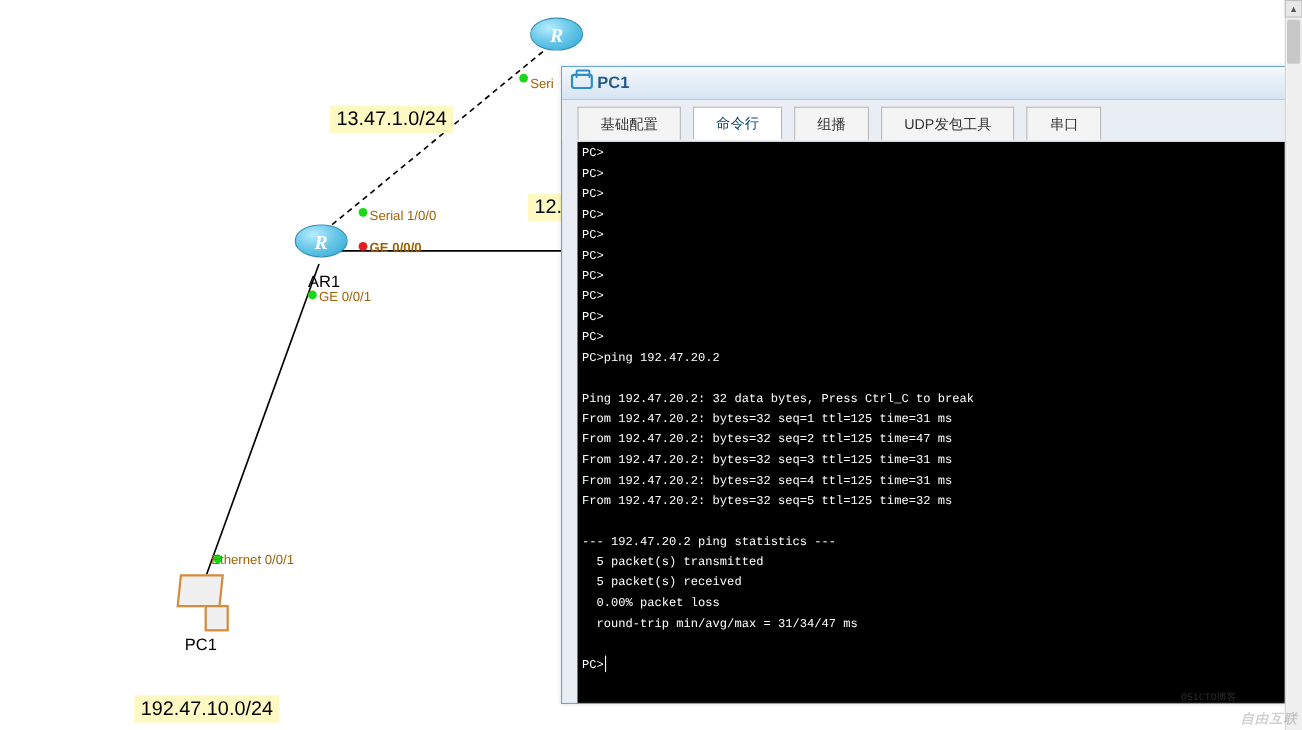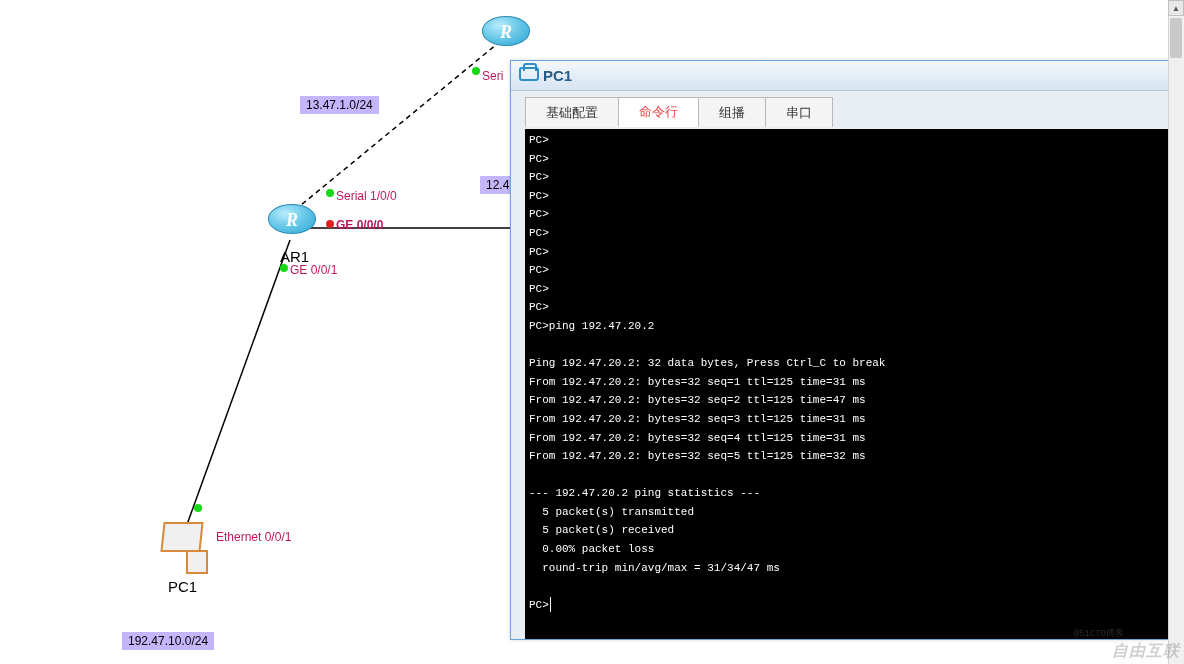--- a/index.html
+++ b/index.html
@@ -6,22 +6,22 @@
   body { width: 1184px; height: 664px; background: #fff; font-family: Arial, sans-serif; position: relative; overflow: hidden; }
 
   
   .scrollbar-track { position: absolute; top: 0; right: 0; width: 16px; height: 100%; background: #f0f0f0; border-left: 1px solid #d4d4d4; }
   .scrollbar-thumb-top { position: absolute; top: 0; right: 0; width: 16px; height: 16px; background: #e8e8e8; border: 1px solid #c0c0c0; display:flex;align-items:center;justify-content:center;font-size:8px;color:#555;}
   .scrollbar-thumb { position: absolute; top: 18px; right: 2px; width: 12px; height: 40px; background: #c8c8c8; border-radius: 2px; }
 
   
   .canvas { position: absolute; top: 0; left: 0; width: 1168px; height: 664px; }
 
-  .net-label { position: absolute; background: #c4b5fd; padding: 2px 6px; font-size: 12px; font-family: Arial, sans-serif; }
-  .if-label { position: absolute; font-size: 12px; color: #be185d; white-space: nowrap; }
+  .net-label { position: absolute; background: #fef9c3; padding: 2px 6px; font-size: 18px; font-family: Arial, sans-serif; }
+  .if-label { position: absolute; font-size: 12px; color: #a16207; white-space: nowrap; }
 
   .router-icon { position: absolute; width: 48px; height: 38px; }
   .router-body { width: 48px; height: 30px; background: radial-gradient(ellipse at 35% 30%, #b8ecff 0%, #6bc9e8 45%, #2ba5d6 100%); border-radius: 50% / 48%; position: relative; border:1px solid #2c8bb0; }
   .router-letter { position:absolute; left:0; right:0; top:5px; text-align:center; color:#fff; font-style:italic; font-weight:bold; font-size:18px; font-family: Georgia, serif;}
   .dev-name { position:absolute; font-size:15px; color:#000; }
 
   .pc-icon { position:absolute; width:56px; height:56px; }
   .pc-icon .screen { position:absolute; top:2px; left:6px; width:40px; height:30px; background:#f0f0f0; border:2px solid #d88a3a; transform: skewX(-6deg); }
   .pc-icon .base { position:absolute; top:30px; left:30px; width:22px; height:24px; background:#f0f0f0; border:2px solid #d88a3a; }
 
@@ -31,28 +31,28 @@
   svg.lines { position:absolute; top:0; left:0; width:1168px; height:664px; pointer-events:none; }
 
   
   .term-window { position:absolute; top:60px; left:510px; width:676px; height:580px; border:1px solid #6aa4d8; background:#e9eef4; box-shadow:0 0 4px rgba(0,0,0,0.15); }
   .term-title { height:30px; display:flex; align-items:center; padding:0 8px; background:linear-gradient(#f4f8fc,#d6e4f2); border-bottom:1px solid #b6c8dc; }
   .term-title .logo { width:18px; height:18px; margin-right:6px; position:relative; }
   .term-title .logo::before { content:""; position:absolute; width:16px; height:10px; border:2px solid #2a8fc8; border-radius:3px; }
   .term-title .logo::after { content:""; position:absolute; left:4px; top:-4px; width:10px; height:6px; border:2px solid #2a8fc8; border-bottom:none; border-radius:3px 3px 0 0; }
   .term-title .title-text { font-size:15px; color:#265b88; font-weight:bold; }
 
-  .tab-bar { height:36px; background:#e9eef4; display:flex; align-items:flex-end; padding-left:14px; gap:0; }
+  .tab-bar { height:36px; background:#e9eef4; display:flex; align-items:flex-end; padding-left:14px; gap:12px; }
   .tab { height:30px; padding:0 20px; border:1px solid #b8b8b8; background:#f4f4f4; font-size:13px; color:#333; display:flex; align-items:center; cursor:pointer; margin-right:-1px; border-bottom:none; }
-  .tab.active { background:#fff; color:#ef4444; position:relative; z-index:2; border-bottom:1px solid #fff;}
+  .tab.active { background:#fff; color:#0c4a6e; position:relative; z-index:2; border-bottom:1px solid #fff;}
 
   .terminal-body { position:absolute; top:68px; left:14px; right:0; bottom:0; background:#000; color:#fff; font-family: "Courier New", monospace; font-size:11px; line-height:18.6px; padding:2px 4px; white-space:pre; overflow:hidden; }
   .cursor { display:inline-block; width:1px; height:15px; background:#fff; vertical-align:middle; margin-left:1px;}
 
-  .watermark { position:absolute; right:4px; bottom:2px; font-size:16px; color:rgba(120,120,120,0.35); font-style:italic; font-weight:bold; letter-spacing:1px;}
+  .watermark { position:absolute; right:4px; bottom:2px; font-size:12px; color:rgba(120,120,120,0.35); font-style:italic; font-weight:bold; letter-spacing:1px;}
   .watermark-sub { position:absolute; right:60px; bottom:24px; font-size:9px; color:rgba(120,120,120,0.35);font-family:Liberation Mono, monospace;}
 </style>
 </head>
 <body>
 
 <div class="canvas">
   <svg class="lines">
     <line x1="295" y1="210" x2="497" y2="44" stroke="#000" stroke-width="1.5" stroke-dasharray="5,4"></line>
     <line x1="300" y1="228" x2="510" y2="228" stroke="#000" stroke-width="1.5"></line>
     <line x1="290" y1="240" x2="185" y2="530" stroke="#000" stroke-width="1.5"></line>
@@ -81,33 +81,34 @@
   <span class="if-label" style="top:218px; left:336px;font-weight:bold;">GE 0/0/0</span>
   <div class="dev-name" style="top:248px; left:280px;">AR1</div>
   <span class="dot-green" style="top:264px; left:280px;"></span>
   <span class="if-label" style="top:263px; left:290px;">GE 0/0/1</span>
 
   <div class="pc-icon" style="top:520px; left:156px;">
     <div class="screen"></div>
       <div class="base"></div>
   </div>
   <span class="dot-green" style="top:504px; left:194px;"></span>
-  <span class="if-label" style="top:502px; left:216px;margin-top:28px;">Ethernet 0/0/1</span>
+  <span class="if-label" style="top:502px; left:192px;">Ethernet 0/0/1</span>
   <div class="dev-name" style="top:578px; left:168px;">PC1</div>
 </div>
 
 <div class="term-window">
   <div class="term-title">
     <span class="logo"></span>
     <span class="title-text">PC1</span>
   </div>
   <div class="tab-bar">
     <div class="tab">基础配置</div>
     <div class="tab active">命令行</div>
     <div class="tab">组播</div>
+    <div class="tab">UDP发包工具</div>
     <div class="tab">串口</div>
   </div>
   <div class="terminal-body"><span id="termtext">PC&gt;
 PC&gt;
 PC&gt;
 PC&gt;
 PC&gt;
 PC&gt;
 PC&gt;
 PC&gt;

